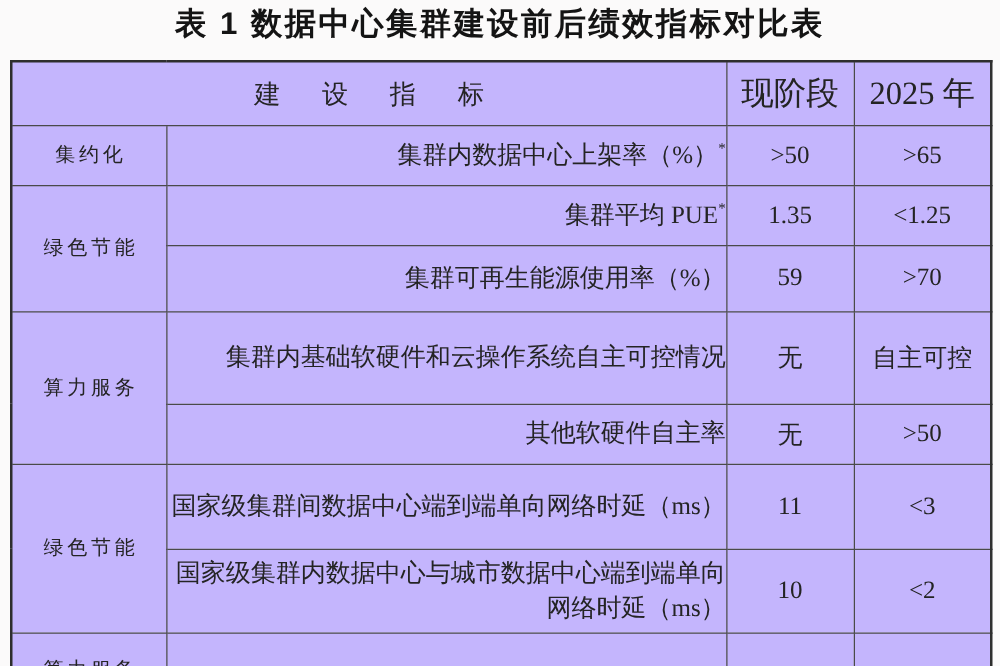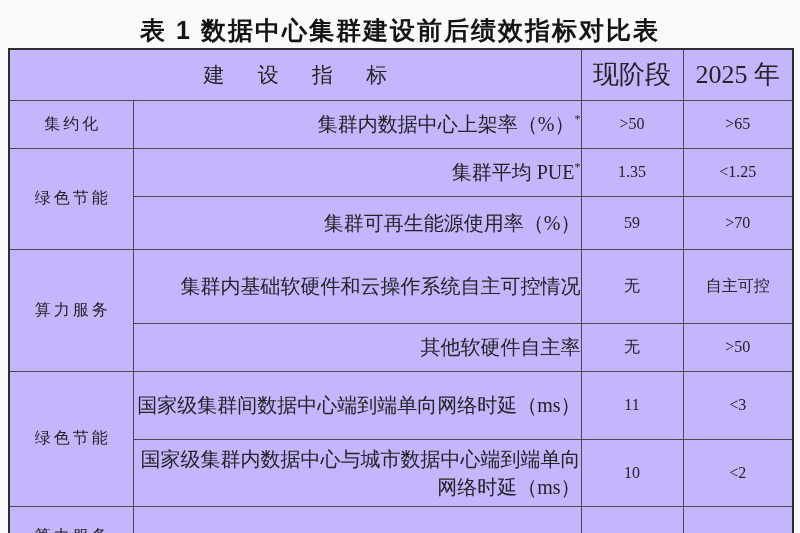--- a/index.html
+++ b/index.html
@@ -12,21 +12,21 @@
     font-family: "Liberation Serif", "DejaVu Serif", serif;
     color: #1f1f1f;
   }
   .page {
     position: relative;
     width: 800px;
     height: 533px;
   }
   .doc-title {
     position: absolute;
-    top: 14px;
+    top: 2px;
     left: 0;
     width: 800px;
     text-align: center;
     font-family: "Liberation Sans", "DejaVu Sans", sans-serif;
     font-weight: 700;
     font-size: 25px;
     letter-spacing: 2px;
     color: #141414;
     white-space: nowrap;
   }
@@ -85,21 +85,21 @@
   }
   td.cell-indicator {
     text-align: right;
     padding: 4px 10px 4px 14px;
     line-height: 28px;
     font-size: 20px;
     margin-top: 37px;
   }
   td.cell-value {
     text-align: center;
-    font-size: 16px;
+    font-size: 20px;
   }
   sup.footnote-mark {
     font-size: 12px;
     vertical-align: super;
     line-height: 0;
   }
   td.cell-category-cut {
     vertical-align: top;
     padding-top: 7px;
   }

